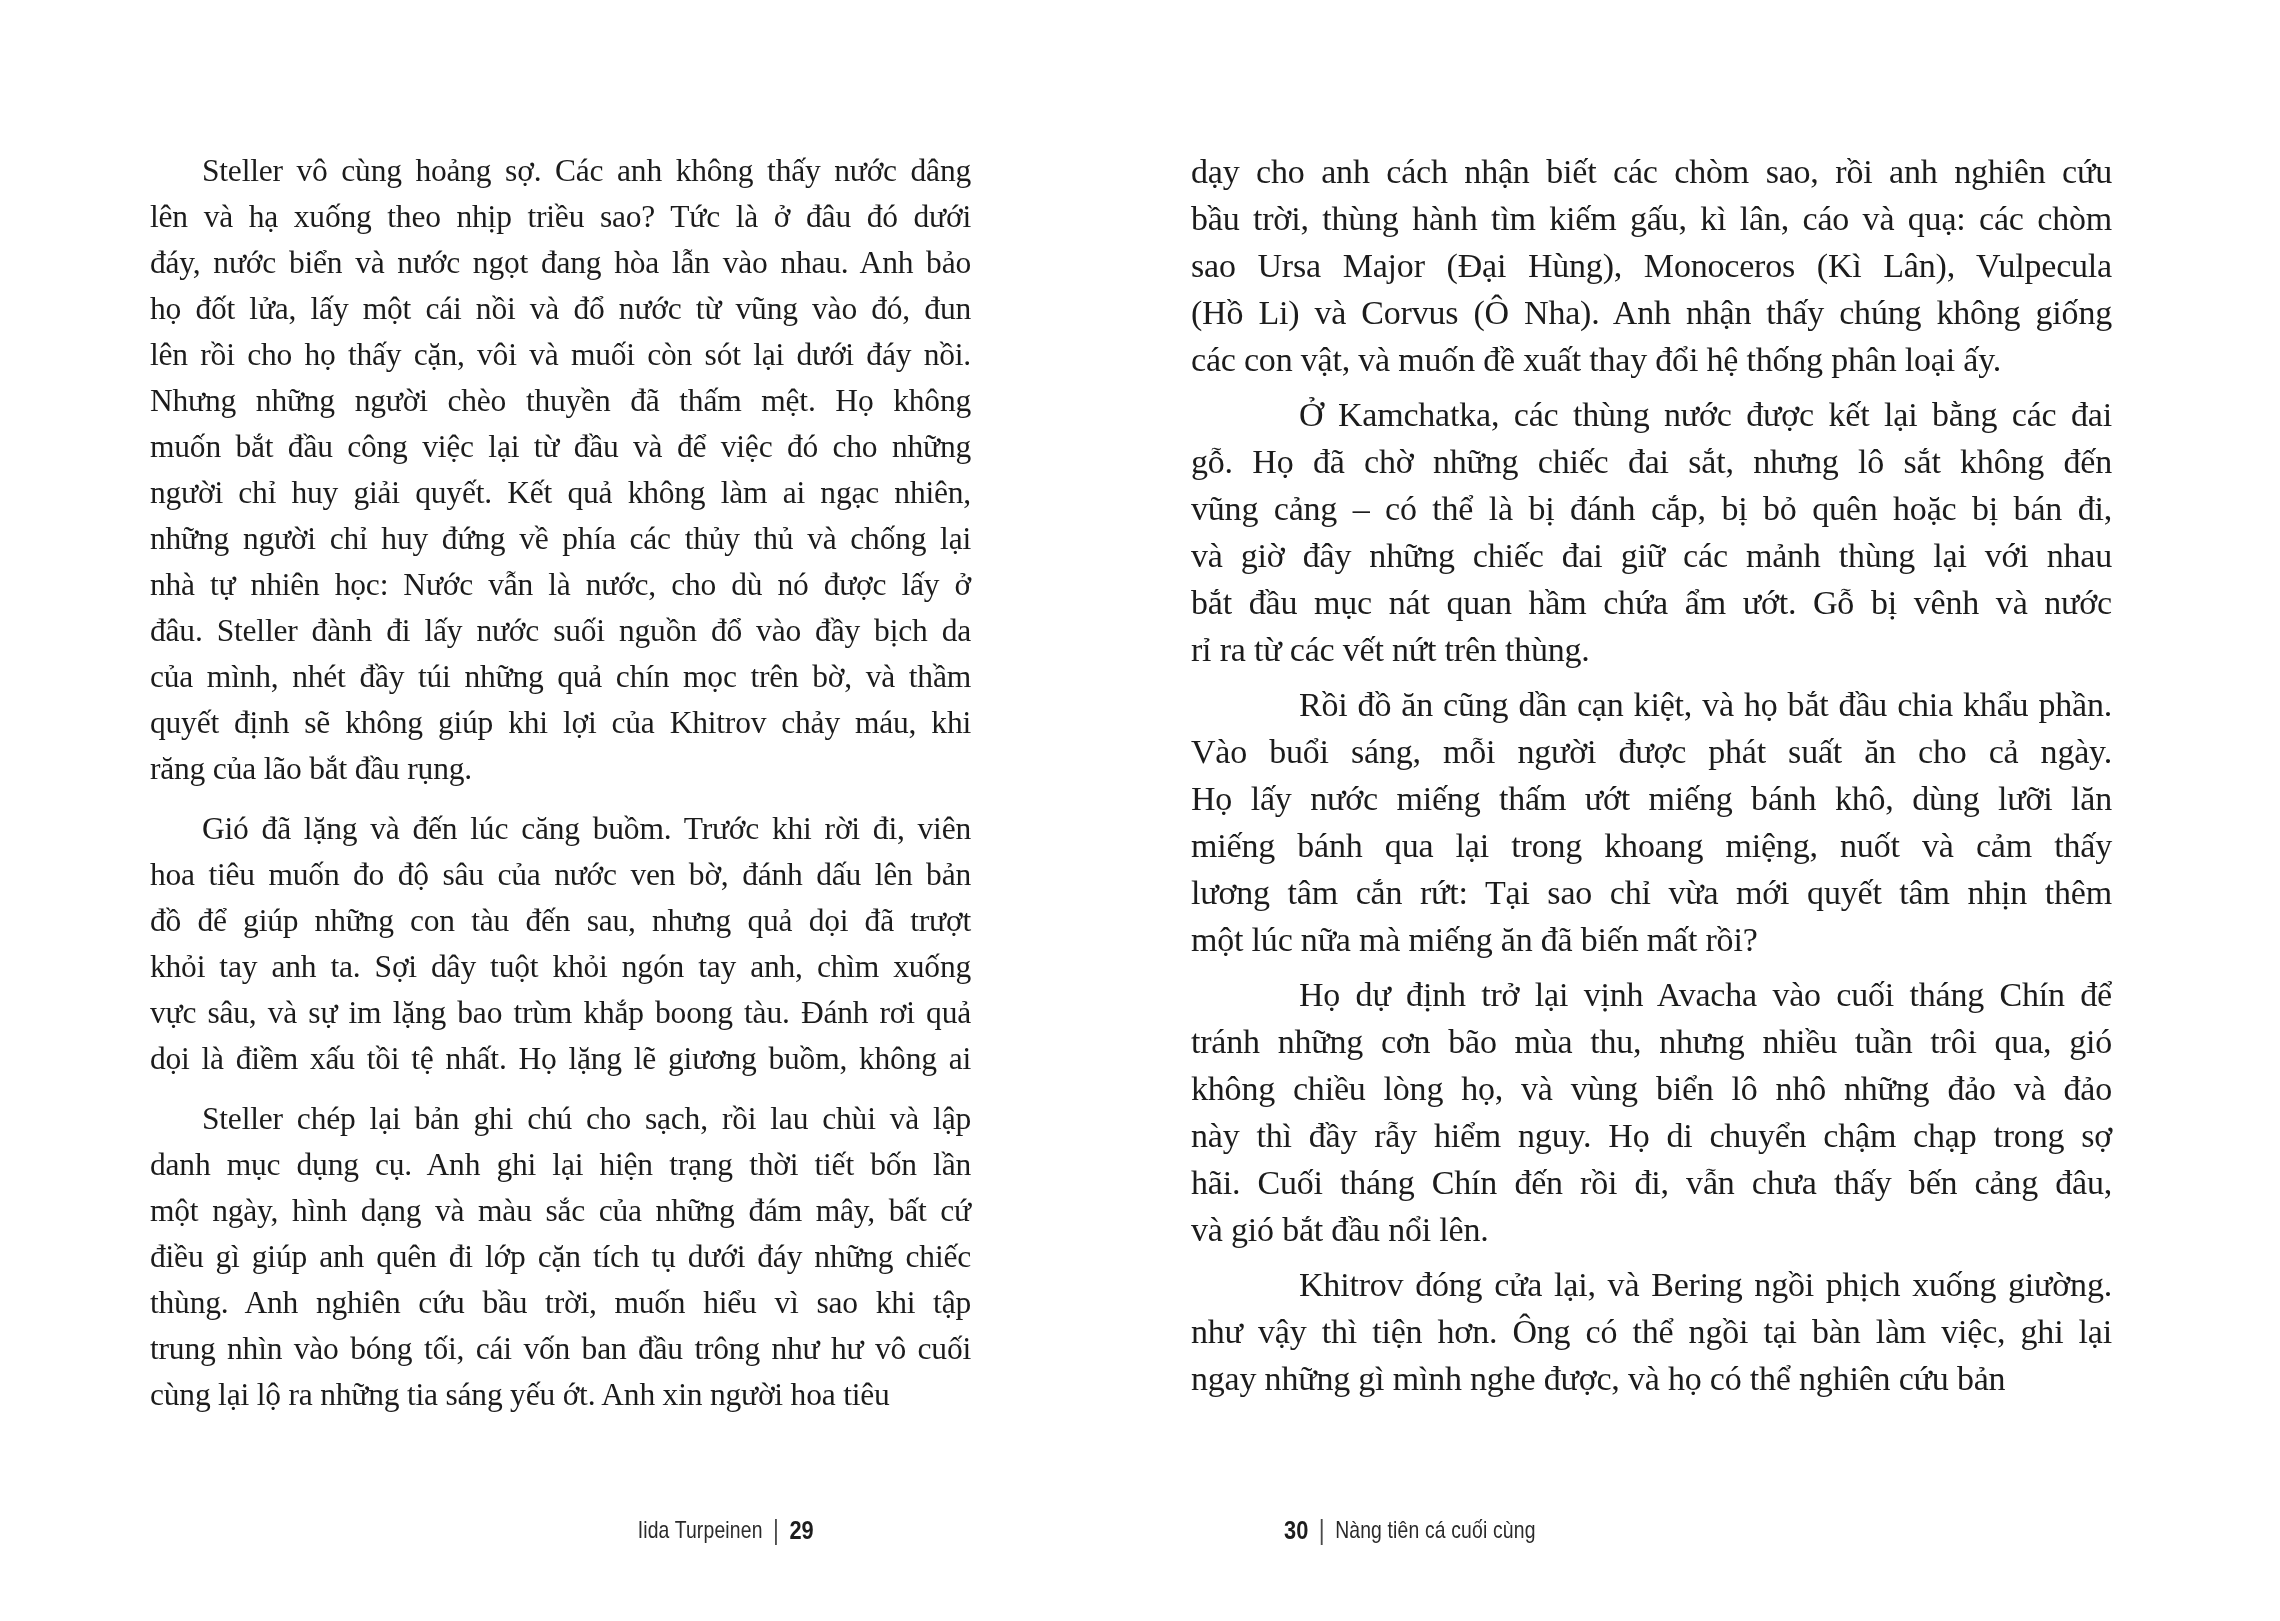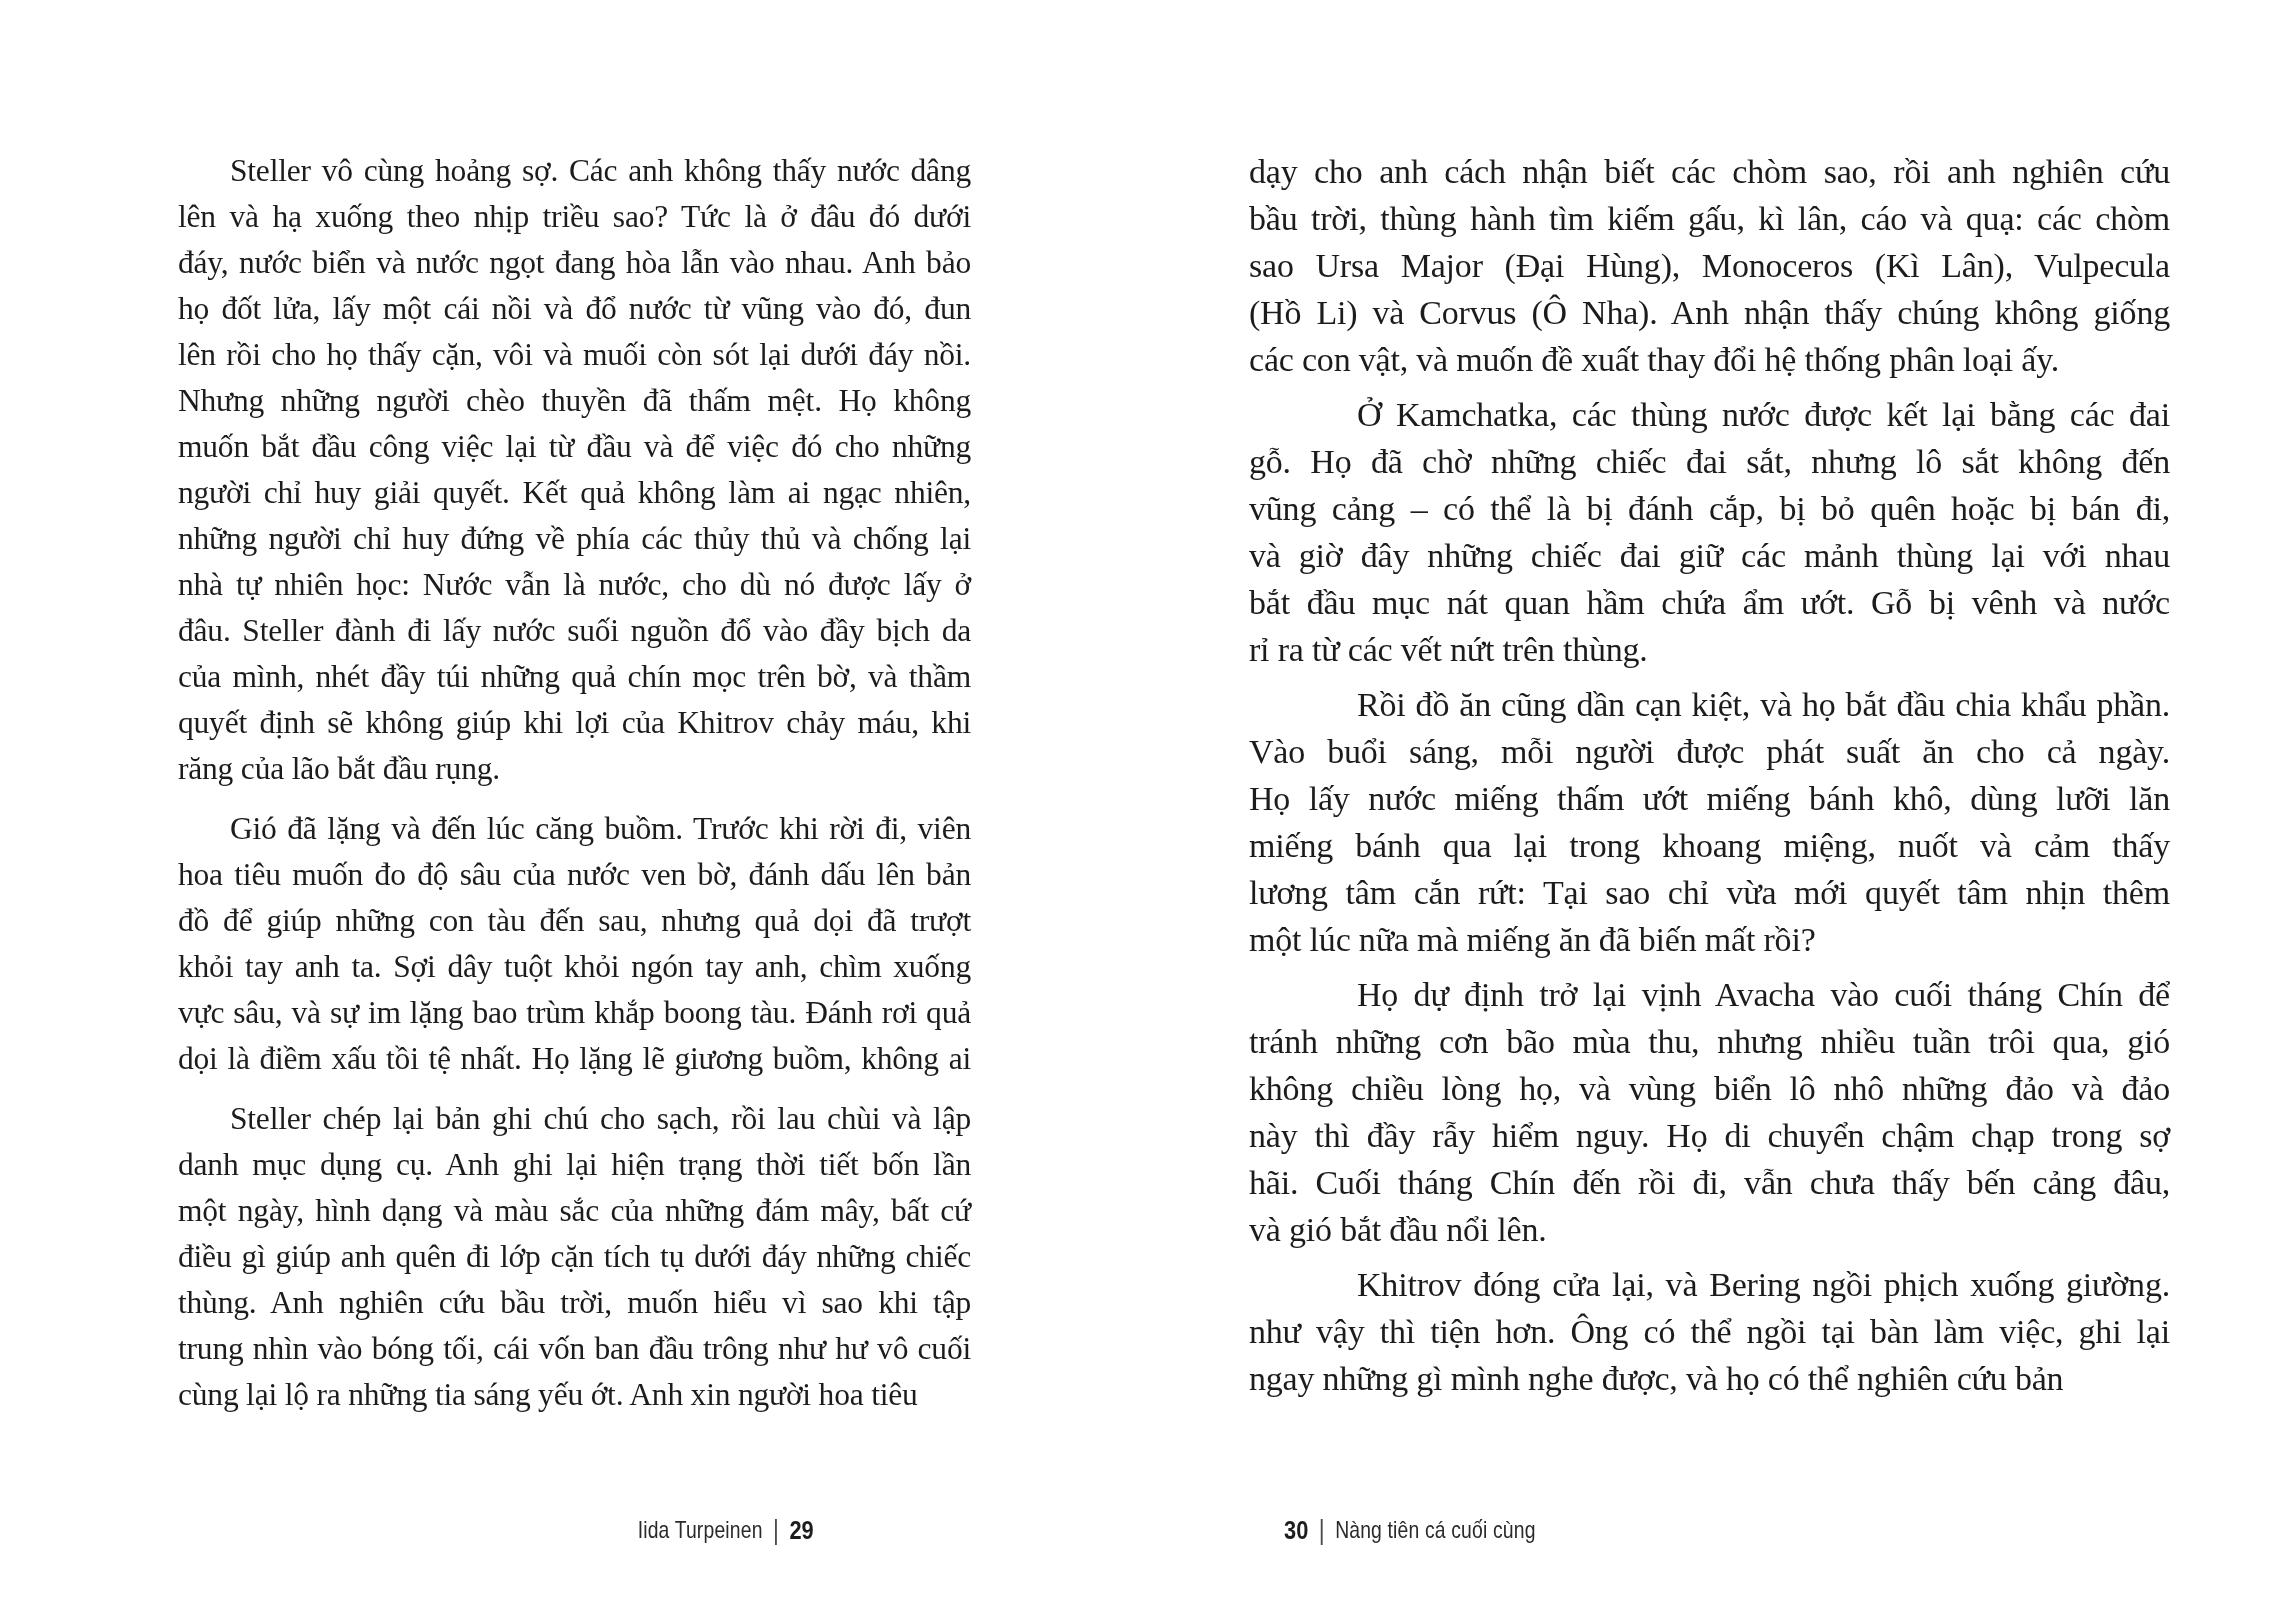--- a/index.html
+++ b/index.html
@@ -7,24 +7,24 @@
   body { position:relative; }
 
   .page-text {
     position:absolute;
     top:148px;
     font-family:"Liberation Serif", "DejaVu Serif", serif;
     color:#1c1c1c;
     letter-spacing:-0.2px;
   }
   #left-text  { left:150px;  width:821px; font-size:31.5px; line-height:46px; }
-  #right-text { left:1249px; width:921px; font-size:34px; line-height:47px; }
+  #right-text { left:1191px; width:921px; font-size:34px; line-height:47px; }
 
   .para { text-align:justify; }
-  #left-text  .para { margin-bottom:13.8px;margin-left:28px; }
+  #left-text  .para { margin-bottom:13.8px; }
   #right-text .para { margin-bottom:7.9px; }
 
   .line { text-align:justify; text-align-last:justify; }
   .line.last { text-align-last:left; }
   #left-text  .para.indent .line:first-child { padding-left:52px; }
   #right-text .para.indent .line:first-child { padding-left:108px; }
 
   .italic { font-style:italic; }
 
   .footer {

